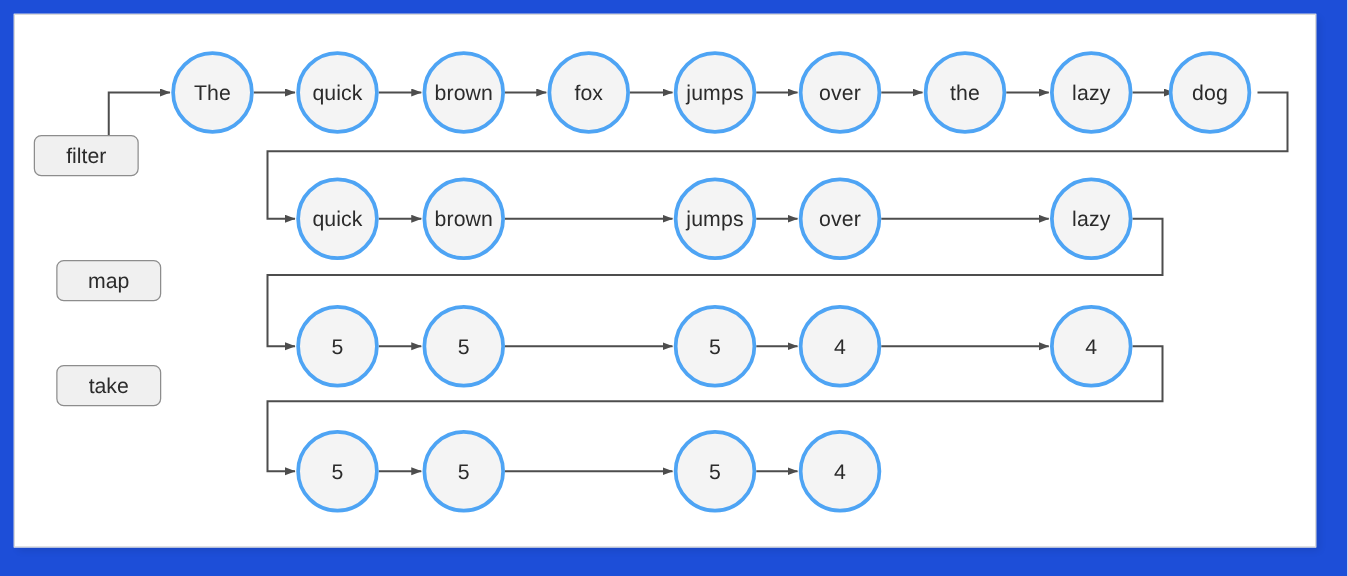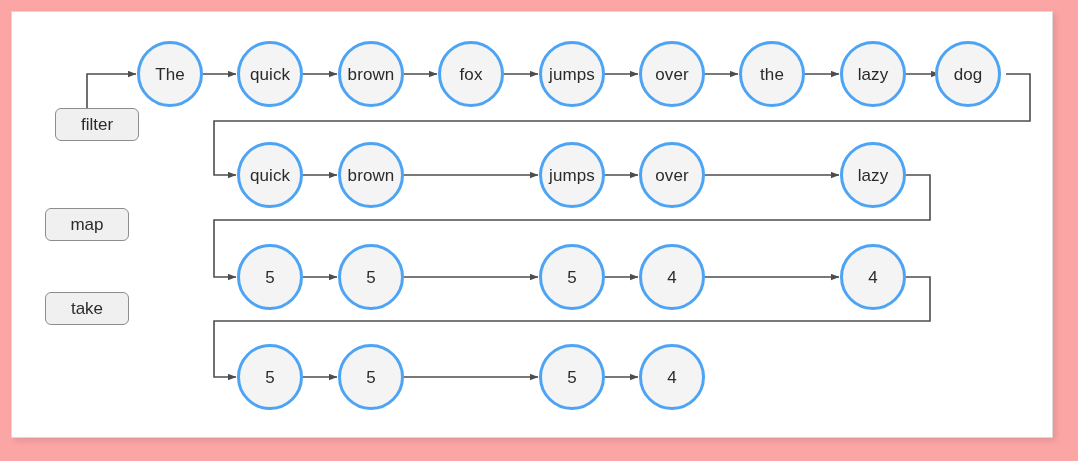--- a/index.html
+++ b/index.html
@@ -6,21 +6,21 @@
     margin: 0;
     padding: 0;
     background: #ffffff;
     font-family: "Liberation Sans", sans-serif;
   }
   #root {
     position: relative;
     width: 1078px;
     height: 461px;
     overflow: hidden;
-    background: #fca5a5;
+    background: #1d4ed8;
   }
   #frame {
     position: absolute;
     left: 11px;
     top: 11px;
     width: 1042px;
     height: 427px;
     background: #ffffff;
     border: 1px solid #d9d9d9;
     box-shadow: 3px 3px 6px rgba(0,0,0,0.10);
@@ -171,21 +171,21 @@
         <span>5</span>
       </div>
       <div class="node" style="left: 539px; top: 344px;">
         <span>5</span>
       </div>
       <div class="node" style="left: 639px; top: 344px;">
         <span>4</span>
       </div>
     </div>
   <div id="ops-layer">
-      <div class="op-box" style="left: 55px; top: 108px;">
+      <div class="op-box" style="left: 27px; top: 108px;">
         <span>filter</span>
       </div>
       <div class="op-box" style="left: 45px; top: 208px;">
         <span>map</span>
       </div>
       <div class="op-box" style="left: 45px; top: 292px;">
         <span>take</span>
       </div>
     </div>
 </div>

